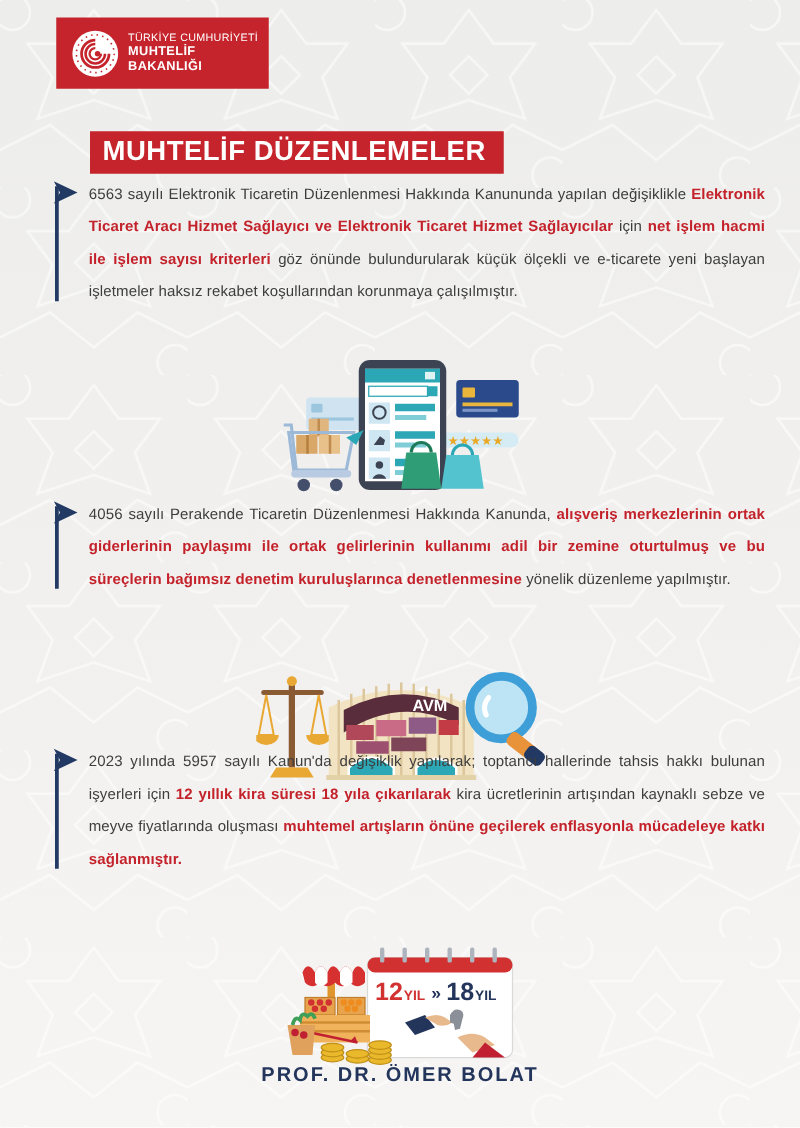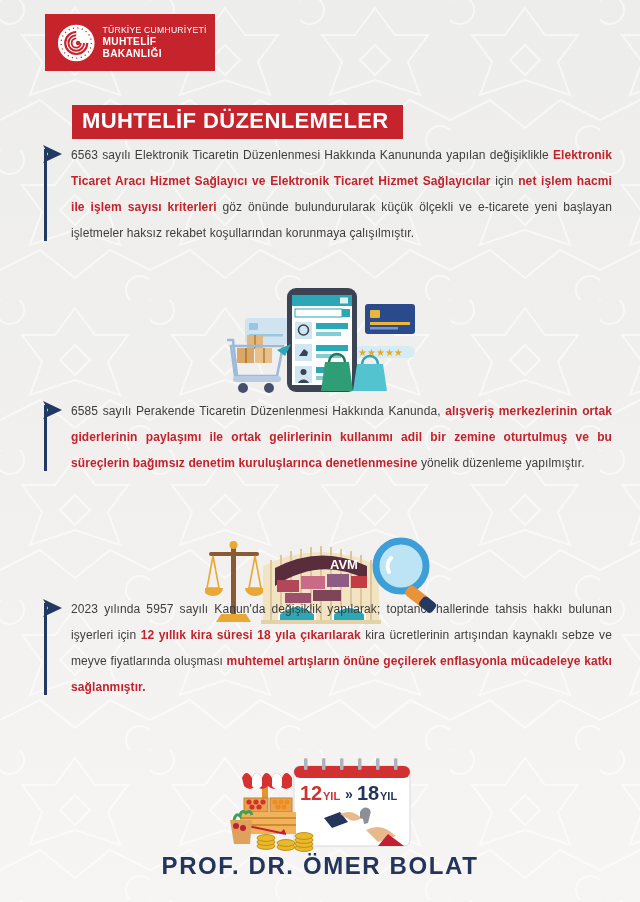--- a/index.html
+++ b/index.html
@@ -53,21 +53,21 @@
   .illus{position:absolute;pointer-events:none;}
   .illus1{left:225px;top:288px;}
   .illus2{left:205px;top:536px;}
   .illus3{left:228px;top:756px;}
 
   
   .footer{
     position:absolute;left:0;top:852px;width:640px;text-align:center;
     color:#24355c;font-weight:700;
   }
-  .footer .name{font-size:24px;letter-spacing:1.6px;}
+  .footer .name{font-size:16px;letter-spacing:1.6px;}
   .footer .role{font-size:18px;letter-spacing:1.6px;margin-top:2px;}
 </style>
 </head>
 <body>
 
 <div class="page">
 
   <svg class="pattern-bg" width="640" height="902">
     <defs>
       <pattern id="geo" width="150" height="150" patternUnits="userSpaceOnUse">
@@ -166,21 +166,21 @@
       <circle cx="44" cy="100" r="5" fill="#44506b"></circle>
       <path d="M52 62 L66 56 L60 68 Z" fill="#2ba7b5"></path>
     </g>
   </svg>
 
   <div class="para p2">
     <svg class="arrow" width="20" height="18" viewBox="0 0 20 18">
       <polygon points="0,0 19,9 0,18 5,9" fill="#223a63"></polygon>
     </svg>
     <div class="rail"></div>
-    <div class="ptext"><span>6585 sayılı Perakende Ticaretin Düzenlenmesi Hakkında Kanunda, </span><span class="hl">alışveriş merkezlerinin ortak giderlerinin paylaşımı ile ortak gelirlerinin kullanımı adil bir zemine oturtulmuş ve bu süreçlerin bağımsız denetim kuruluşlarınca denetlenmesine</span><span> yönelik düzenleme yapılmıştır.</span></div>
+    <div class="ptext"><span>4056 sayılı Perakende Ticaretin Düzenlenmesi Hakkında Kanunda, </span><span class="hl">alışveriş merkezlerinin ortak giderlerinin paylaşımı ile ortak gelirlerinin kullanımı adil bir zemine oturtulmuş ve bu süreçlerin bağımsız denetim kuruluşlarınca denetlenmesine</span><span> yönelik düzenleme yapılmıştır.</span></div>
   </div>
 
   <svg class="illus illus2" width="232" height="92" viewBox="0 0 232 92">
 
     <g>
       <rect x="26" y="12" width="5" height="66" fill="#8a5a33"></rect>
       <circle cx="28.5" cy="9" r="4" fill="#e8a833"></circle>
       <rect x="4" y="16" width="50" height="4" rx="2" fill="#8a5a33"></rect>
       <path d="M8 20 L2 52 L14 52 Z" fill="none" stroke="#e8a833" stroke-width="1.6"></path>
       <path d="M50 20 L44 52 L56 52 Z" fill="none" stroke="#e8a833" stroke-width="1.6"></path>

